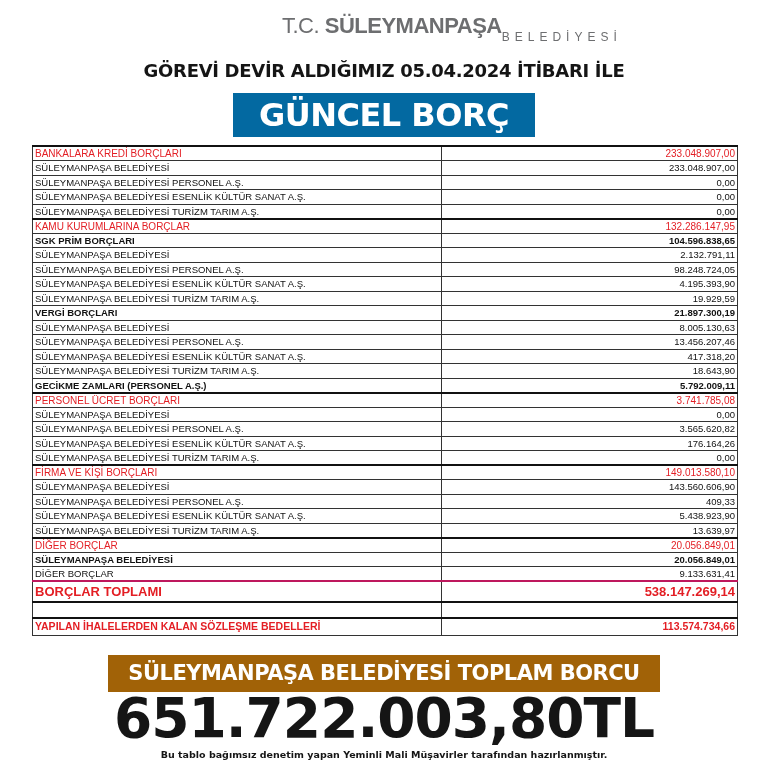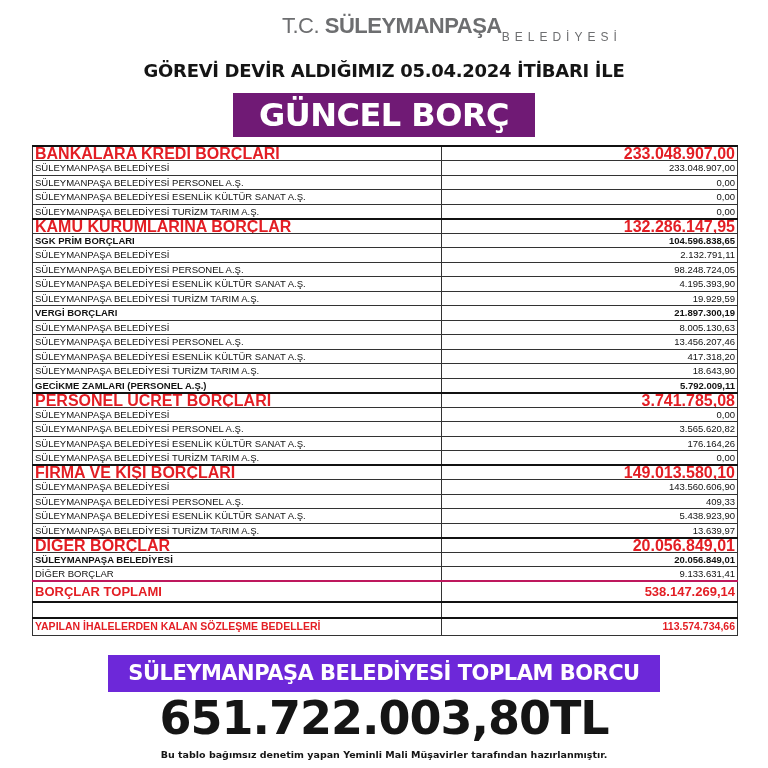--- a/index.html
+++ b/index.html
@@ -9,34 +9,34 @@
   .logo { position: absolute; left: 276px; top: 4px; width: 230px; height: 50px; display: flex; align-items: center; }
   .logo-mark { width: 52px; height: 50px; }
   .logo-text { margin-left: 6px; display: flex; flex-direction: row; line-height: 1; }
   .logo-line1 { font-size: 22px; color: #6d6e70; white-space: nowrap; letter-spacing: -0.5px; }
   .logo-line1 .tc { font-weight: normal; }
   .logo-line1 .name { font-weight: bold; }
   .logo-line2 { font-size: 12px; color: #6d6e70; letter-spacing: 5px; margin-top: 16px; }
 
   .subtitle { position: absolute; left: 0; right: 0; top: 60px; text-align: center; font-size: 18px; font-weight: 900; color: #151515; letter-spacing: -0.3px; font-family: "DejaVu Sans", sans-serif; }
 
-  .banner { position: absolute; left: 233px; top: 93px; width: 302px; height: 44px; background: #701a75; color: #fff; text-align: center; font-weight: 900; font-size: 32px; line-height: 44px; font-family: "DejaVu Sans", sans-serif; letter-spacing: -0.5px; }
+  .banner { position: absolute; left: 233px; top: 93px; width: 302px; height: 44px; background: #0369a1; color: #fff; text-align: center; font-weight: 900; font-size: 32px; line-height: 44px; font-family: "DejaVu Sans", sans-serif; letter-spacing: -0.5px; }
 
   .debt-table { position: absolute; left: 32px; top: 145px; width: 706px; border-collapse: collapse; border: 1px solid #333; }
   .debt-table td { border: 1px solid #333; height: 14.5px; font-size: 9.5px; padding: 0 2px; line-height: 13px; white-space: nowrap; overflow: hidden; }
   .debt-table td.label { width: 409px; }
   .debt-table td.value { text-align: right; }
-  .row-red td { color: #e31e24; font-weight: bold; font-size: 16px; border-top: 2px solid #111; }
+  .row-red td { color: #e31e24; font-weight: normal; font-size: 10px; border-top: 2px solid #111; }
   .row-bold td { font-weight: bold; }
   .row-total td { color: #e31e24; font-weight: bold; font-size: 13px; height: 21px; border-top: 2px solid #be185d; }
   .row-empty td { height: 16px; border-top: 2px solid #111; }
   .row-ihale td { color: #e31e24; font-weight: bold; font-size: 10.5px; height: 17px; border-top: 2px solid #111; }
 
-  .total-banner { position: absolute; left: 108px; top: 655px; width: 552px; height: 37px; background: #6d28d9; color: #fff; text-align: center; font-weight: 900; font-size: 21px; line-height: 37px; font-family: "DejaVu Sans", sans-serif; letter-spacing: -0.5px; }
-  .total-amount { position: absolute; left: 0; right: 0; top: 692px; text-align: center; font-size: 46px; font-weight: bold; color: #151515; line-height: 52px; letter-spacing: -1px; font-family: "DejaVu Sans", sans-serif; }
+  .total-banner { position: absolute; left: 108px; top: 655px; width: 552px; height: 37px; background: #a16207; color: #fff; text-align: center; font-weight: 900; font-size: 21px; line-height: 37px; font-family: "DejaVu Sans", sans-serif; letter-spacing: -0.5px; }
+  .total-amount { position: absolute; left: 0; right: 0; top: 692px; text-align: center; font-size: 55px; font-weight: bold; color: #151515; line-height: 52px; letter-spacing: -1px; font-family: "DejaVu Sans", sans-serif; }
   .footnote { position: absolute; left: 0; right: 0; top: 749px; text-align: center; font-size: 9.5px; font-weight: bold; color: #151515; font-family: "DejaVu Sans", sans-serif; }
 </style>
 </head>
 <body>
 
 <div class="logo">
   <svg class="logo-mark" viewBox="0 0 52 50">
     <g fill="none" stroke="#3aa99f" stroke-width="3.2" stroke-linecap="round">
       <path d="M26 4 C34 10, 38 16, 30 22"></path>
       <path d="M47 19 C42 26, 36 30, 30 25"></path>

